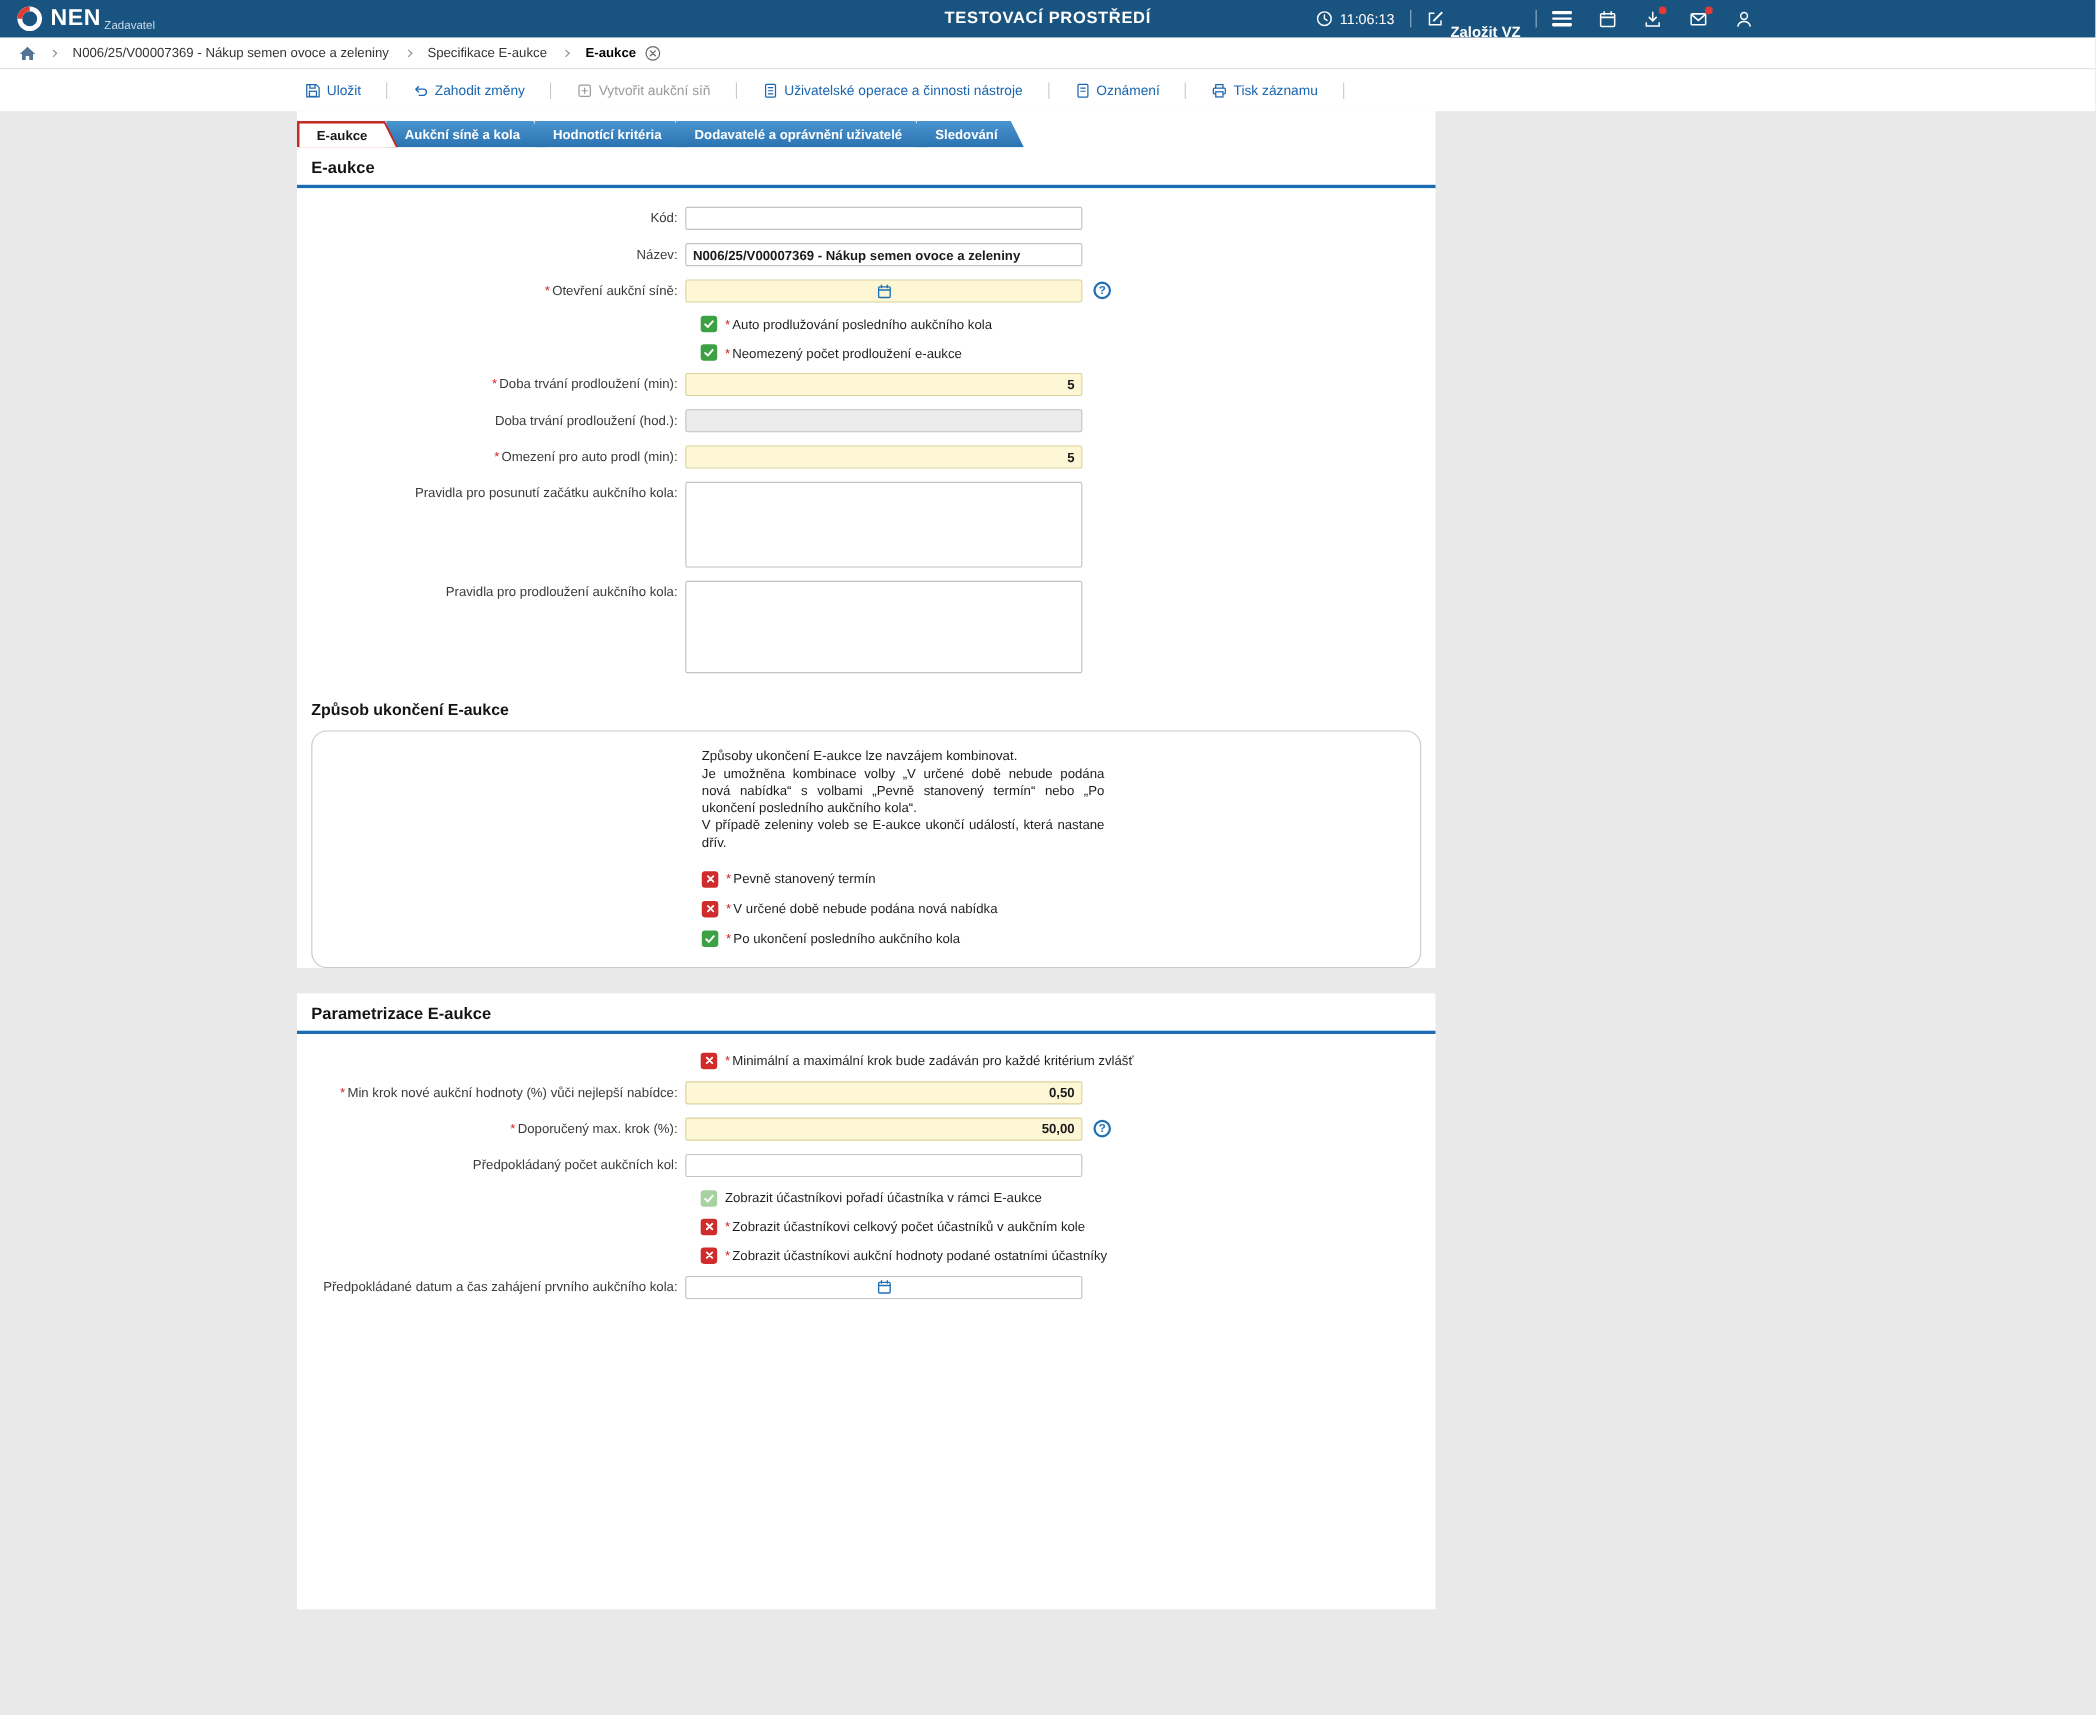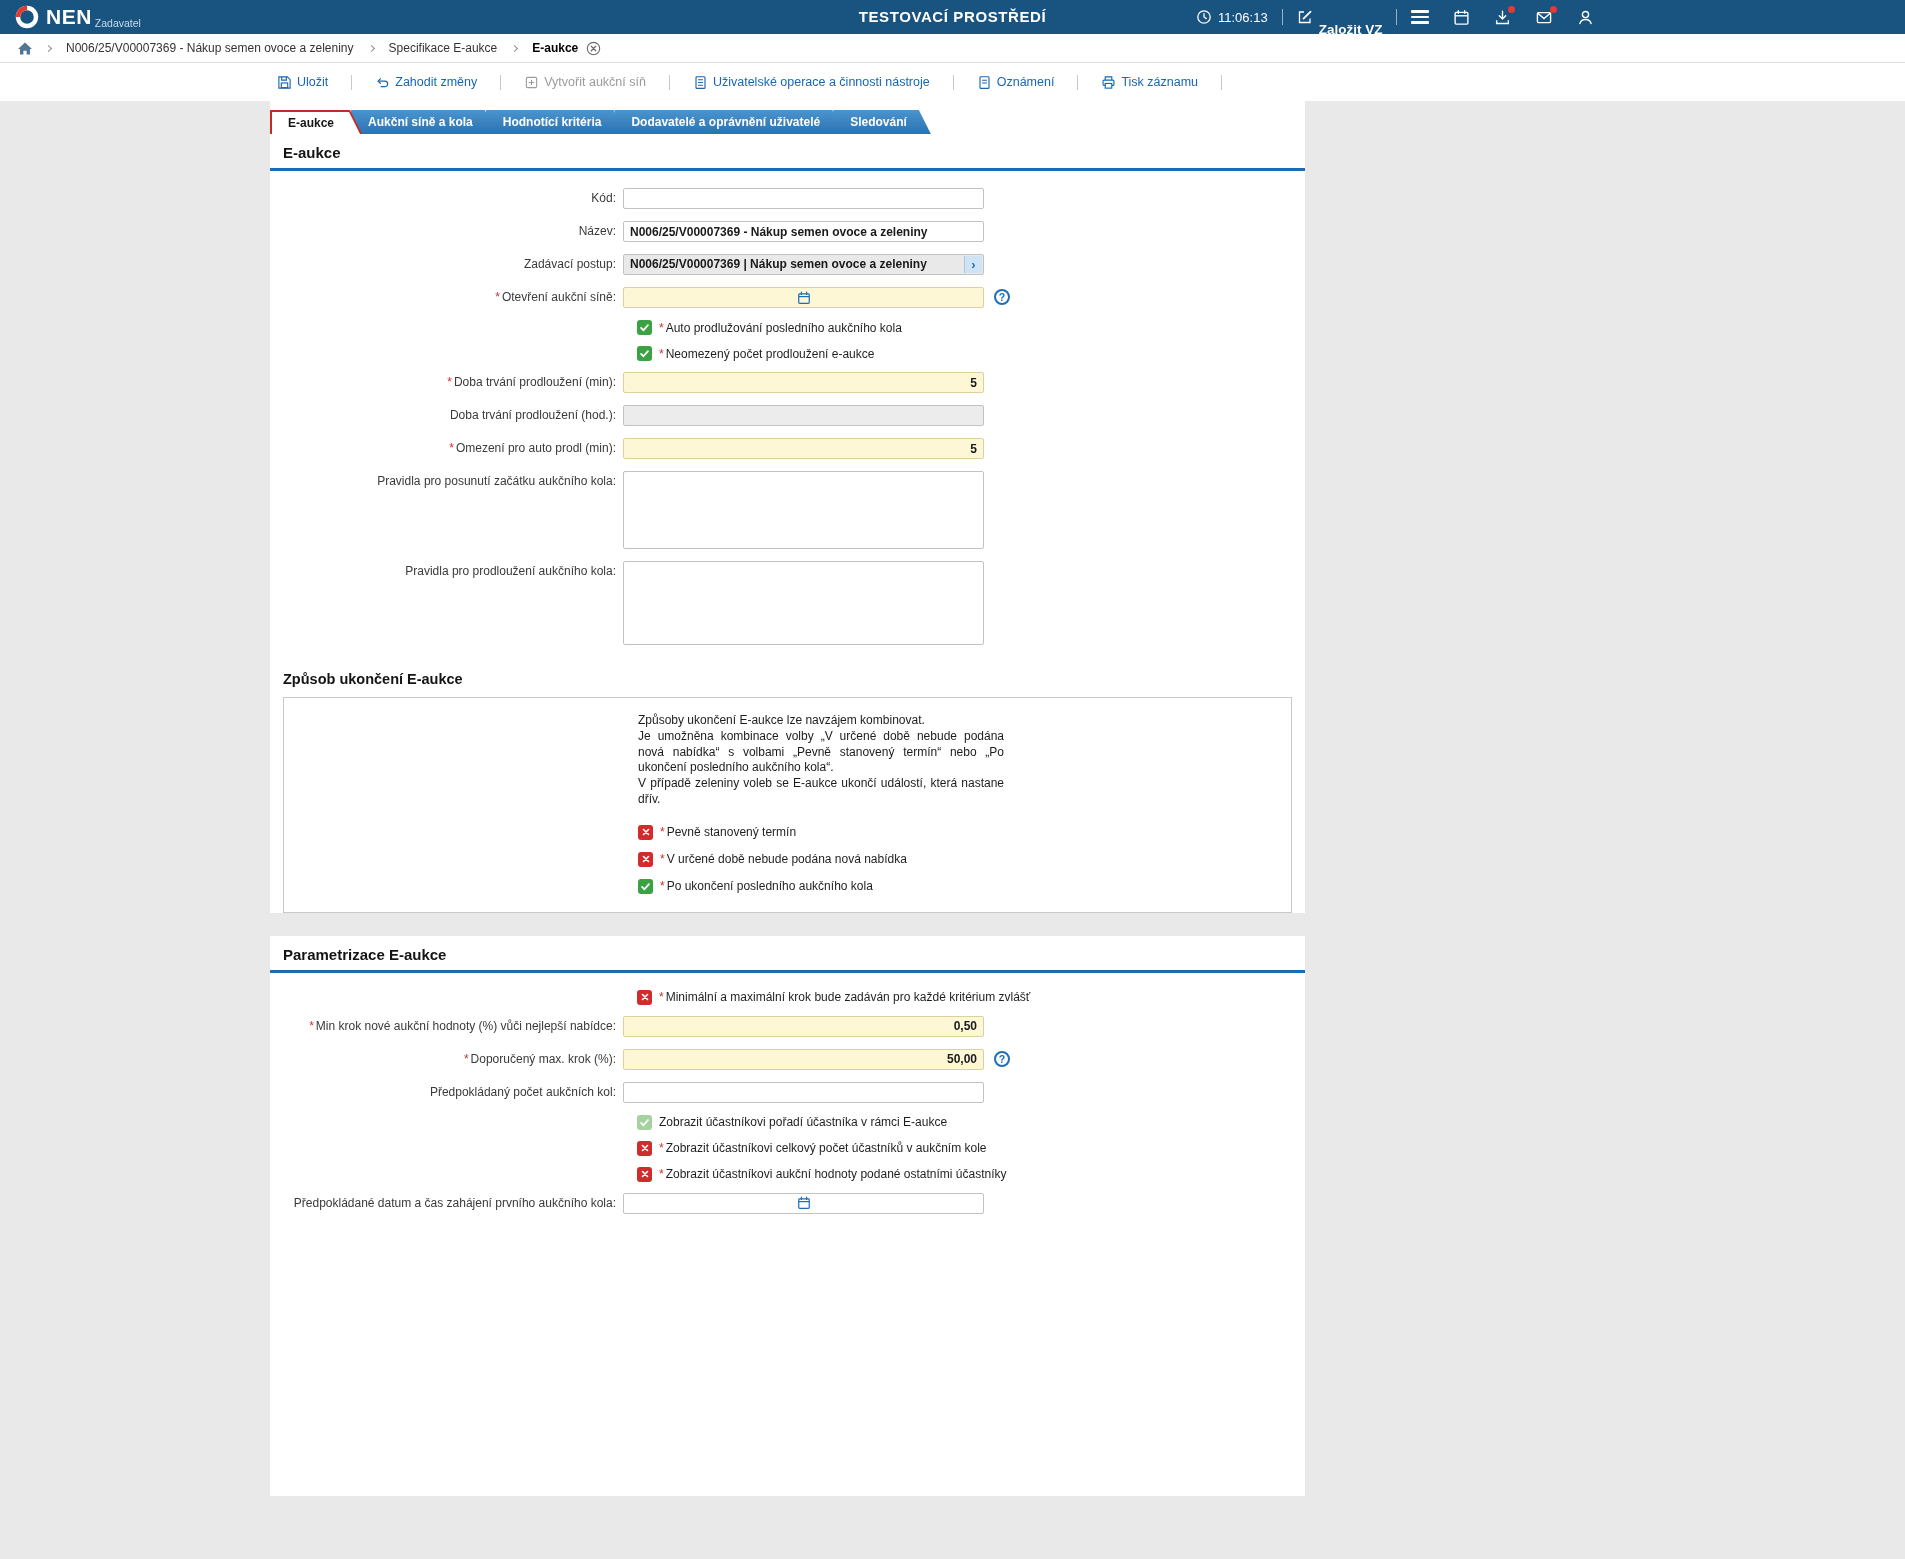--- a/index.html
+++ b/index.html
@@ -91,21 +91,21 @@
                 align-items: center; justify-content: center; font-size: 13px; border-radius: 0 2px 2px 0;
                 cursor: pointer; }
   .cbrow { display: flex; align-items: center; margin: 0 0 11px 367px; gap: 7px; font-size: 12px; color: #1f1f1f; }
   .cb { width: 15px; height: 15px; border-radius: 3px; display: flex; align-items: center;
         justify-content: center; flex: none; cursor: pointer; }
   .cb svg { display: block; }
   .cb.green { background: #3ba143; }
   .cb.red { background: #d02c2c; }
   .cb.green.dis { background: #a6d2a0; }
   .zph { font-size: 14.5px; font-weight: bold; color: #141414; margin: 26px 0 10px 13px; }
-  .zpbox { margin: 0 13px 14px; border: 1px solid #c9c9c9; border-radius: 0; padding: 15px 0 18px; }
+  .zpbox { margin: 0 13px 14px; border: 1px solid #c9c9c9; border-radius: 14px; padding: 15px 0 18px; }
   .zpinfo { margin-left: 354px; width: 366px; font-size: 12px; color: #1c1c1c; line-height: 1.32;
             text-align: justify; }
   .zpbox .cbrow { margin-left: 354px; margin-bottom: 12px; }
   .zpbox .cbrow.first { margin-top: 17px; }
   .zpbox .cbrow:last-child { margin-bottom: 0; }
 </style>
 </head>
 <body>
 
 <div class="topbar">
@@ -264,29 +264,20 @@
         </div>
     </div>
 
     <div class="row">
       <div class="lbl"><span>Název:</span></div>
       <div class="fld">
           <input class="txt bold" value="N006/25/V00007369 - Nákup semen ovoce a zeleniny" style="">
         </div>
     </div>
 
-    <div class="row">
-      <div class="lbl"><span>Zadávací postup:</span></div>
-      <div class="fld">
-        <div class="postup">
-          <span>N006/25/V00007369 | Nákup semen ovoce a zeleniny</span>
-          <span class="postup-btn">›</span>
-        </div>
-      </div>
-    </div>
 
 
     <div class="row">
       <div class="lbl">
         <span class="req">*</span><span>Otevření aukční síně:</span>
       </div>
       <div class="fld">
         <input class="txt yellow" style="">
         <span class="calbtn">
           <svg width="14" height="14" viewBox="0 0 16 16">

